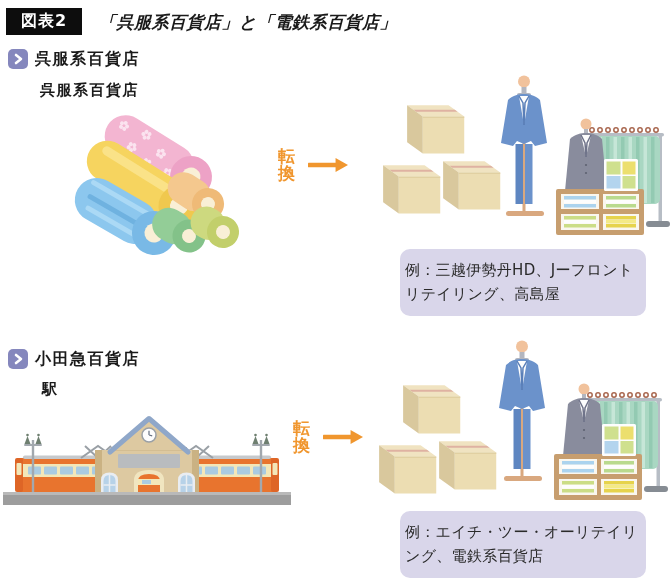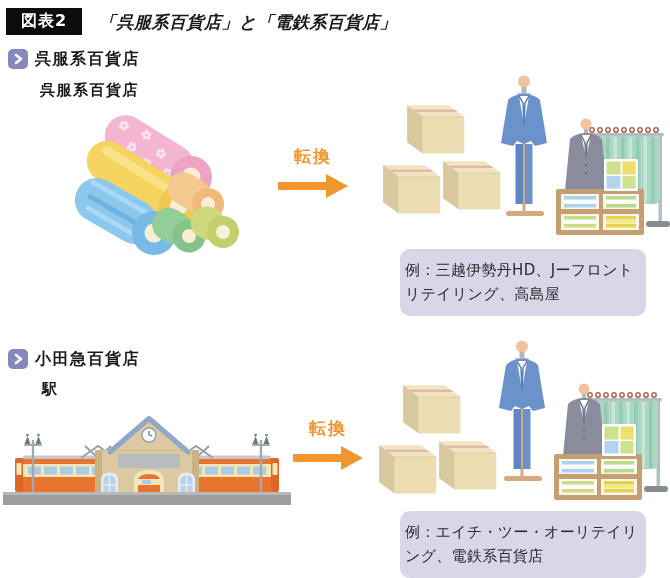--- a/index.html
+++ b/index.html
@@ -12,21 +12,21 @@
     position:absolute;left:6px;top:8px;width:76px;height:27px;
     background:var(--figure-label-bg,#0d0d0d);color:#fff;font-weight:bold;font-size:16px;
     display:flex;align-items:center;justify-content:center;letter-spacing:1px;
   }
   .fig-title{position:absolute;left:99px;top:11px;font-size:17px;font-weight:bold;letter-spacing:.5px;font-style:italic;}
   .sec-head{position:absolute;left:8px;display:flex;gap:7px;height:21px;}
   .chev{width:20px;height:20px;border-radius:5px;background:var(--chevron-purple,#8587bd);
     display:flex;align-items:center;justify-content:center;flex:0 0 20px;}
   .sec-title{font-size:16px;font-weight:bold;letter-spacing:1.5px;white-space:nowrap;}
   .src-label{position:absolute;font-size:15px;font-weight:bold;letter-spacing:1.5px;}
-  .arrow{position:absolute;display:flex;flex-direction:column;align-items:center;gap:8px;}
+  .arrow{position:absolute;display:flex;flex-direction:row;align-items:center;gap:8px;}
   .arrow-label{color:var(--accent-orange,#f0962e);font-size:17px;font-weight:bold;letter-spacing:2px;line-height:1;}
   .arrow-fill{fill:var(--accent-orange,#f0962e);}
   .example{
     position:absolute;width:236px;background:var(--example-box-bg,#d9d6ea);
     border-radius:10px;padding:9px 5px;font-size:15px;line-height:1.62;color:#2a2a2a;letter-spacing:.3px;
   }
 </style>
 </head>
 <body>
 

